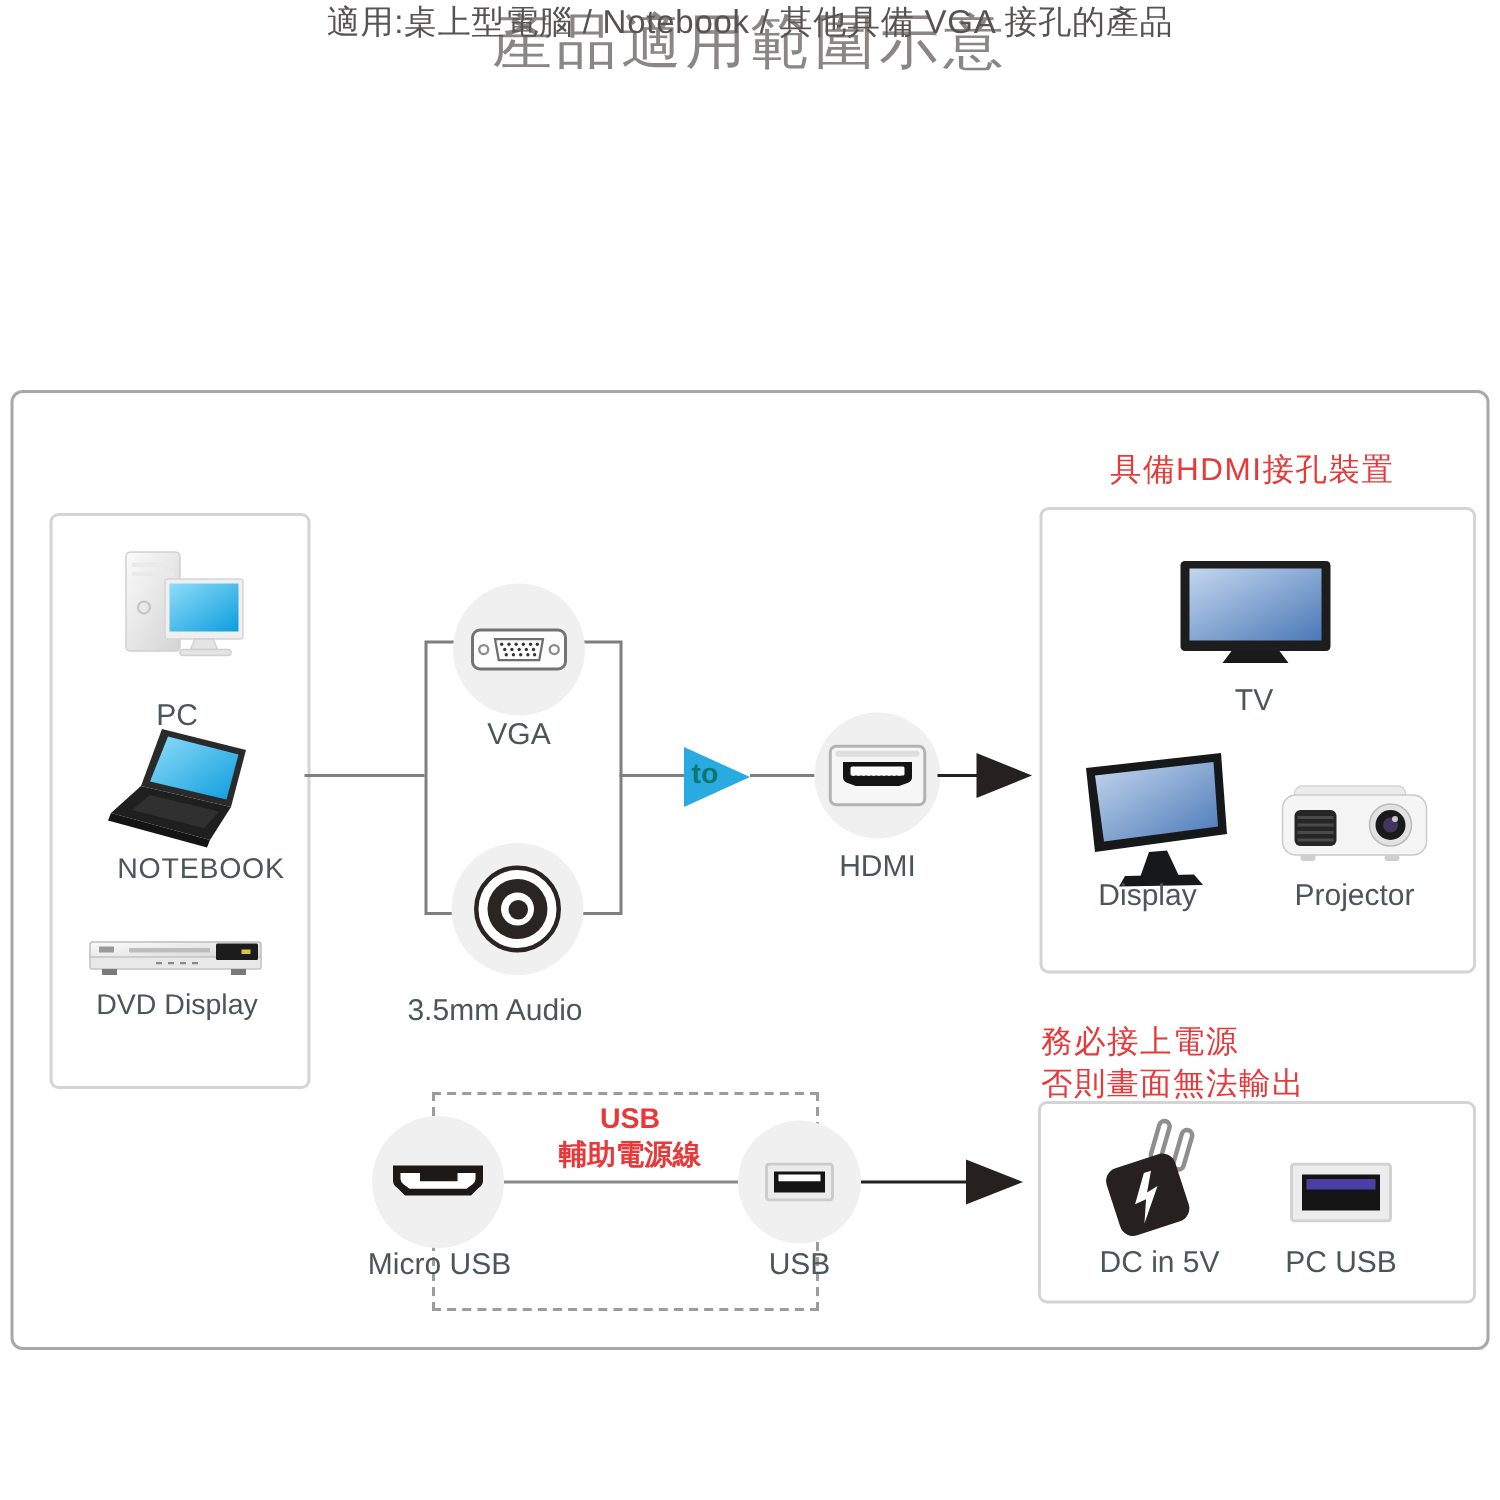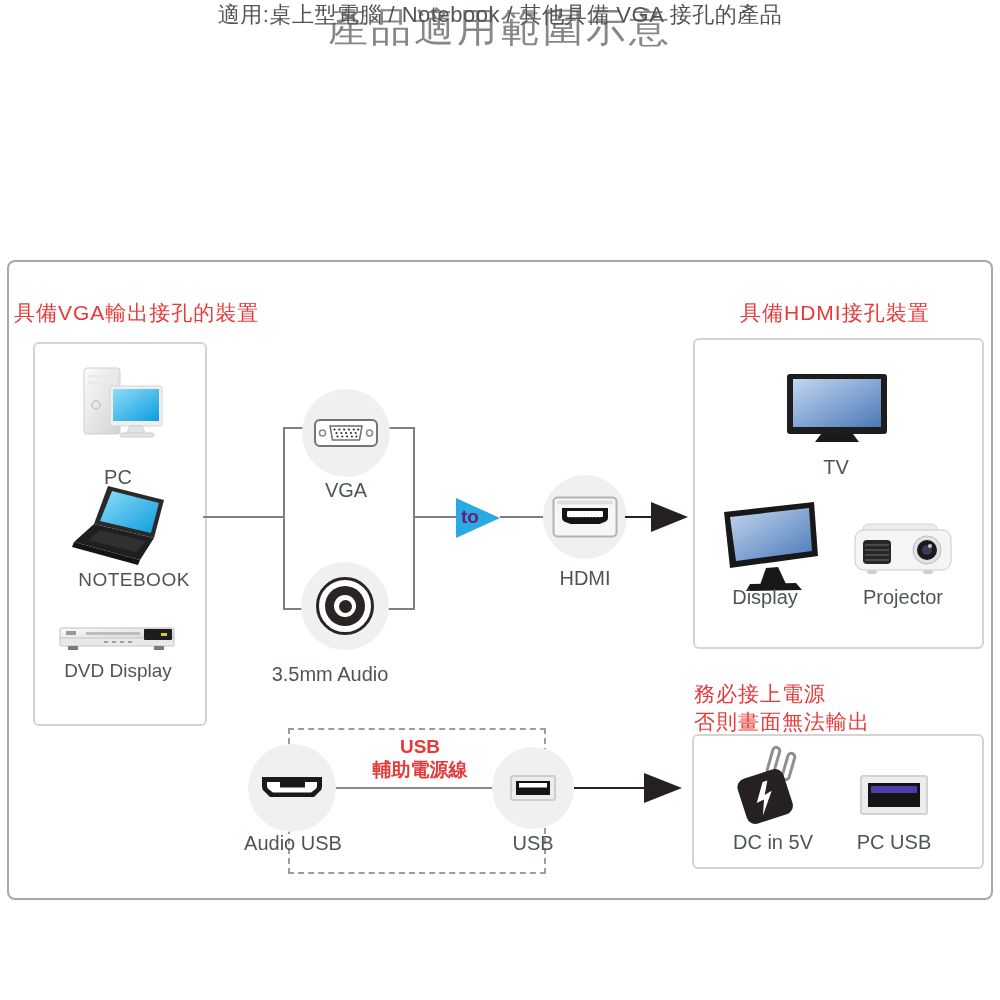--- a/index.html
+++ b/index.html
@@ -41,21 +41,21 @@
   #dc-label{left:718px;top:831px;width:110px;}
   #pcusb-label{left:844px;top:831px;width:100px;}
   
   .line{background:#7f7f7f;height:2px;}
   #line-src{left:203px;top:516px;width:80px;}
   #bracket{left:283px;top:427px;width:128px;height:179px;border:2px solid #7f7f7f;}
   #line-a{left:413px;top:516px;width:43px;}
   #line-b{left:500px;top:516px;width:43px;}
   #to-tri{left:456px;top:498px;width:0;height:0;border-top:20px solid transparent;
           border-bottom:20px solid transparent;border-left:44px solid #29abe2;}
-  #to-txt{left:461px;top:506px;font-size:19px;font-weight:bold;color:#701a75;z-index:5;}
+  #to-txt{left:461px;top:506px;font-size:19px;font-weight:bold;color:#0f766e;z-index:5;}
   .blkline{background:#262020;height:2px;}
   #arr1-line{left:625px;top:516px;width:30px;}
   #arr1-head{left:651px;top:502px;width:0;height:0;border-top:15px solid transparent;
              border-bottom:15px solid transparent;border-left:37px solid #262020;}
   #line-usb{left:336px;top:787px;width:156px;background:#8a8a8a;}
   #arr2-line{left:574px;top:787px;width:72px;}
   #arr2-head{left:644px;top:773px;width:0;height:0;border-top:15px solid transparent;
              border-bottom:15px solid transparent;border-left:38px solid #262020;}
   
   .port{background:#f0f0f0;border-radius:50%;display:flex;align-items:center;justify-content:center;}
@@ -83,21 +83,20 @@
 </head>
 <body>
 
 <div id="page">
 
   <div id="title" class="abs">產品適用範圍示意</div>
   <div id="subtitle" class="abs">適用:桌上型電腦 / Notebook / 其他具備 VGA 接孔的產品</div>
 
   <div id="frame" class="abs"></div>
 
-  <div id="src-heading" class="abs red">具備VGA輸出接孔的裝置</div>
   <div id="out-heading" class="abs red">具備HDMI接孔裝置</div>
 
   <div id="src-box" class="abs devbox"></div>
 
   <div id="pc-icon" class="abs">
     <svg width="96" height="80" viewBox="0 0 96 80">
       <defs>
         <linearGradient id="g-cyan" x1="0" y1="0" x2="1" y2="1">
           <stop offset="0" stop-color="#8fdcf9"></stop>
             <stop offset="1" stop-color="#0c9ddd"></stop>
@@ -257,21 +256,21 @@
   <div id="usbnote1" class="abs red">USB</div>
   <div id="usbnote2" class="abs red">輔助電源線</div>
 
   <div id="micro-circle" class="abs port">
     <svg width="68" height="28" viewBox="0 0 68 28">
       <path d="M4 3 L64 3 L64 13 Q64 16 61 18 L56 23 L12 23 L7 18 Q4 16 4 13 Z" fill="#1c1917"></path>
       <path d="M9 8 L59 8 L59 12 Q59 14 57 15.5 L53 18.5 L15 18.5 L11 15.5 Q9 14 9 12 Z" fill="#ffffff"></path>
       <rect x="22" y="8" width="25" height="5.5" fill="#1c1917"></rect>
     </svg>
   </div>
-  <div id="micro-label" class="abs devlabel ctr">Audio USB</div>
+  <div id="micro-label" class="abs devlabel ctr">Micro USB</div>
 
   <div id="usbp-circle" class="abs port">
     <svg width="46" height="26" viewBox="0 0 46 26">
       <rect x="1" y="1" width="44" height="24" rx="2" fill="#ececec" stroke="#cccccc" stroke-width="2"></rect>
       <rect x="6" y="6" width="34" height="14" fill="#141414"></rect>
       <rect x="9" y="8" width="28" height="4.5" fill="#ffffff"></rect>
     </svg>
   </div>
   <div id="usb-label" class="abs devlabel ctr">USB</div>
 

